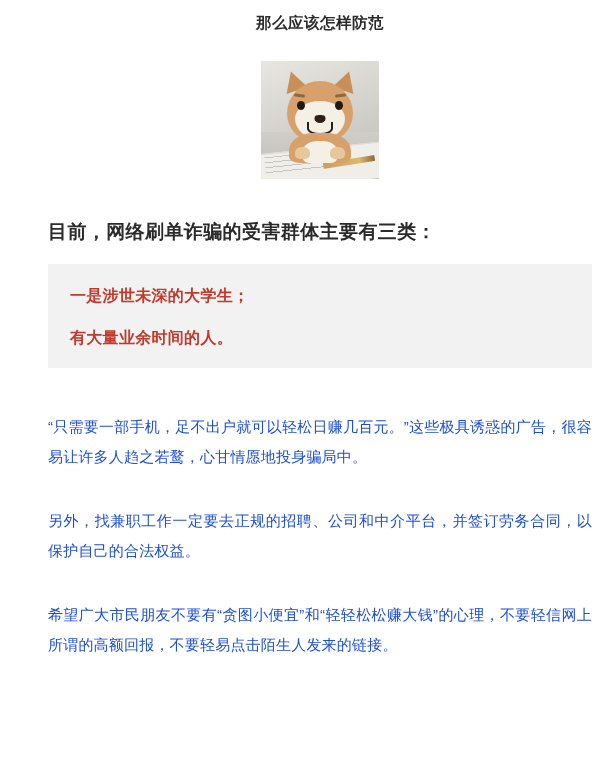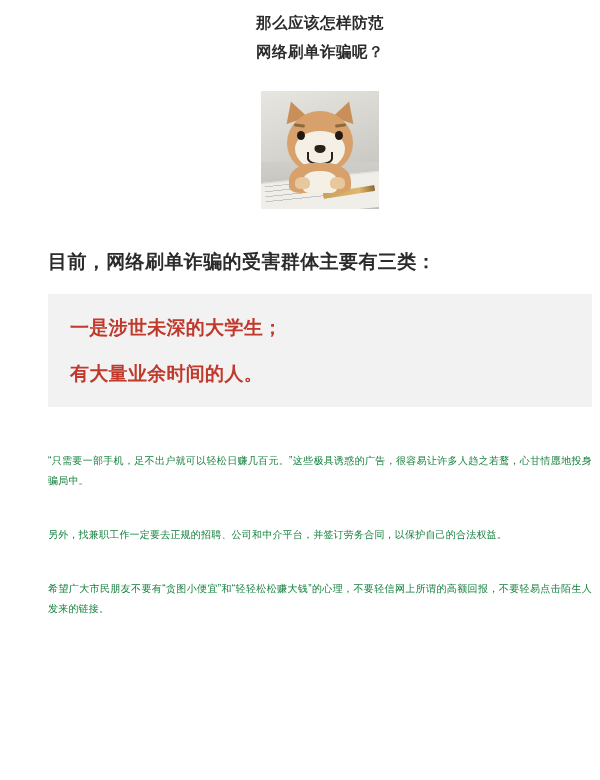--- a/index.html
+++ b/index.html
@@ -185,45 +185,44 @@
     letter-spacing: 0.4px;
   }
   .callout {
     margin-top: 18px;
     background: #f2f2f2;
     padding: 20px 22px 18px 22px;
     color: #c0392b;
   }
   .callout .c-line {
     font-weight: bold;
-    font-size: 19px;
+    font-size: 16px;
     line-height: 1.5;
     letter-spacing: 0.3px;
     margin: 0 0 18px 0;
   }
   .callout .c-line:last-child { margin-bottom: 0; }
 
   .para {
     margin-top: 34px;
-    font-size: 10px;
+    font-size: 15px;
     line-height: 2.0;
-    color: #15803d;
+    color: #1d4ed8;
     letter-spacing: 0.2px;
     text-align: justify;
   }
   .para.first { margin-top: 44px; }
 </style>
 </head>
 <body>
 
 <div class="page">
 
   <div class="headline">
     <span class="line">那么应该怎样防范</span>
-    <span class="line">网络刷单诈骗呢？</span>
   </div>
 
   <div class="image-wrap">
     <div class="photo">
       <div class="bg-top"></div>
       <div class="bg-bottom"></div>
       <div class="paper"></div>
       <div class="paper-lines"></div>
       <div class="pencil"></div>
       <div class="dog">

